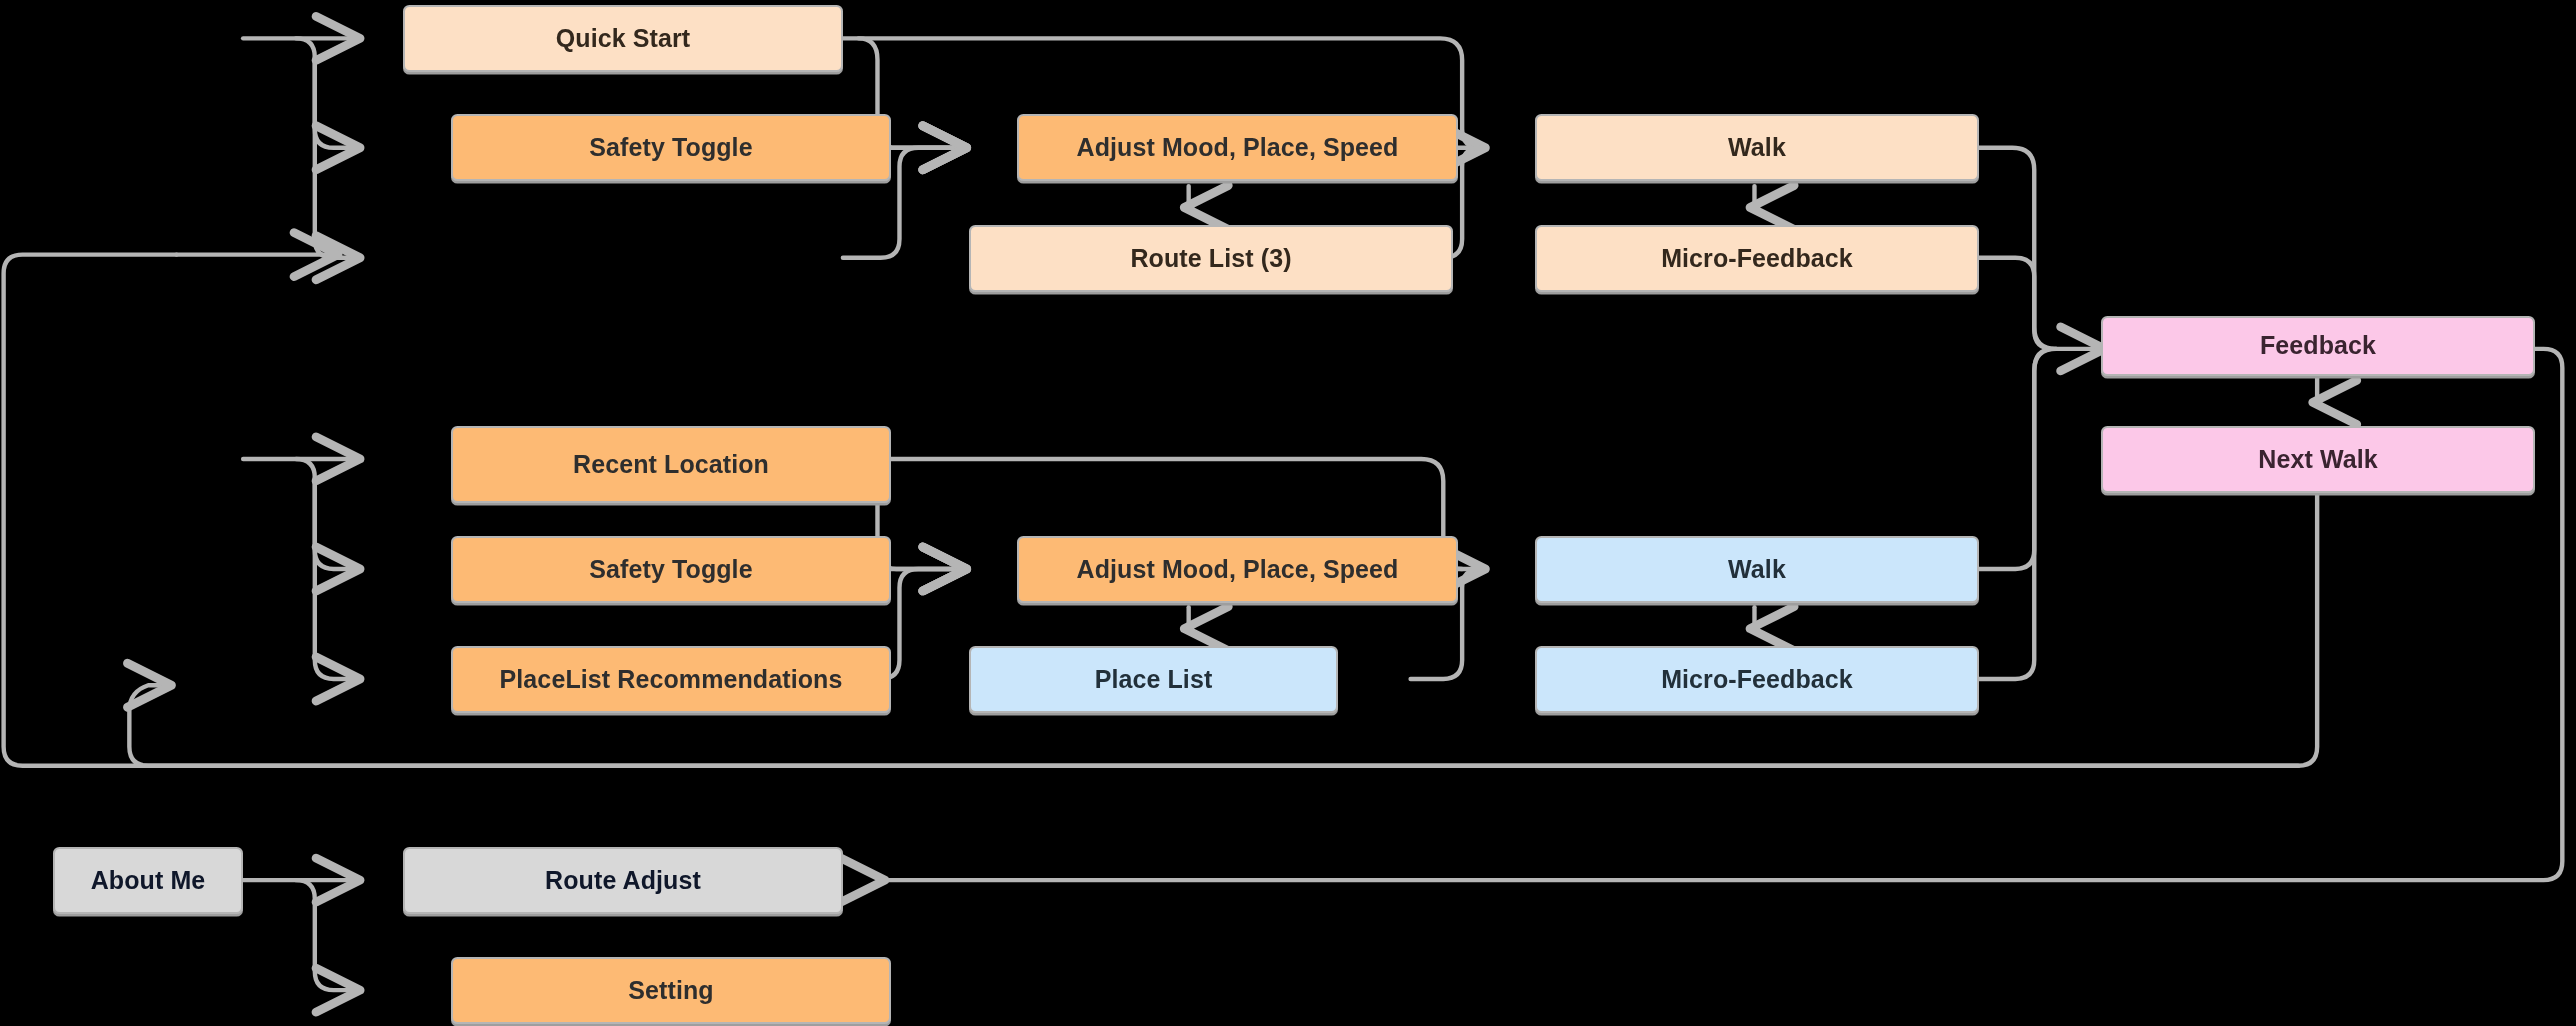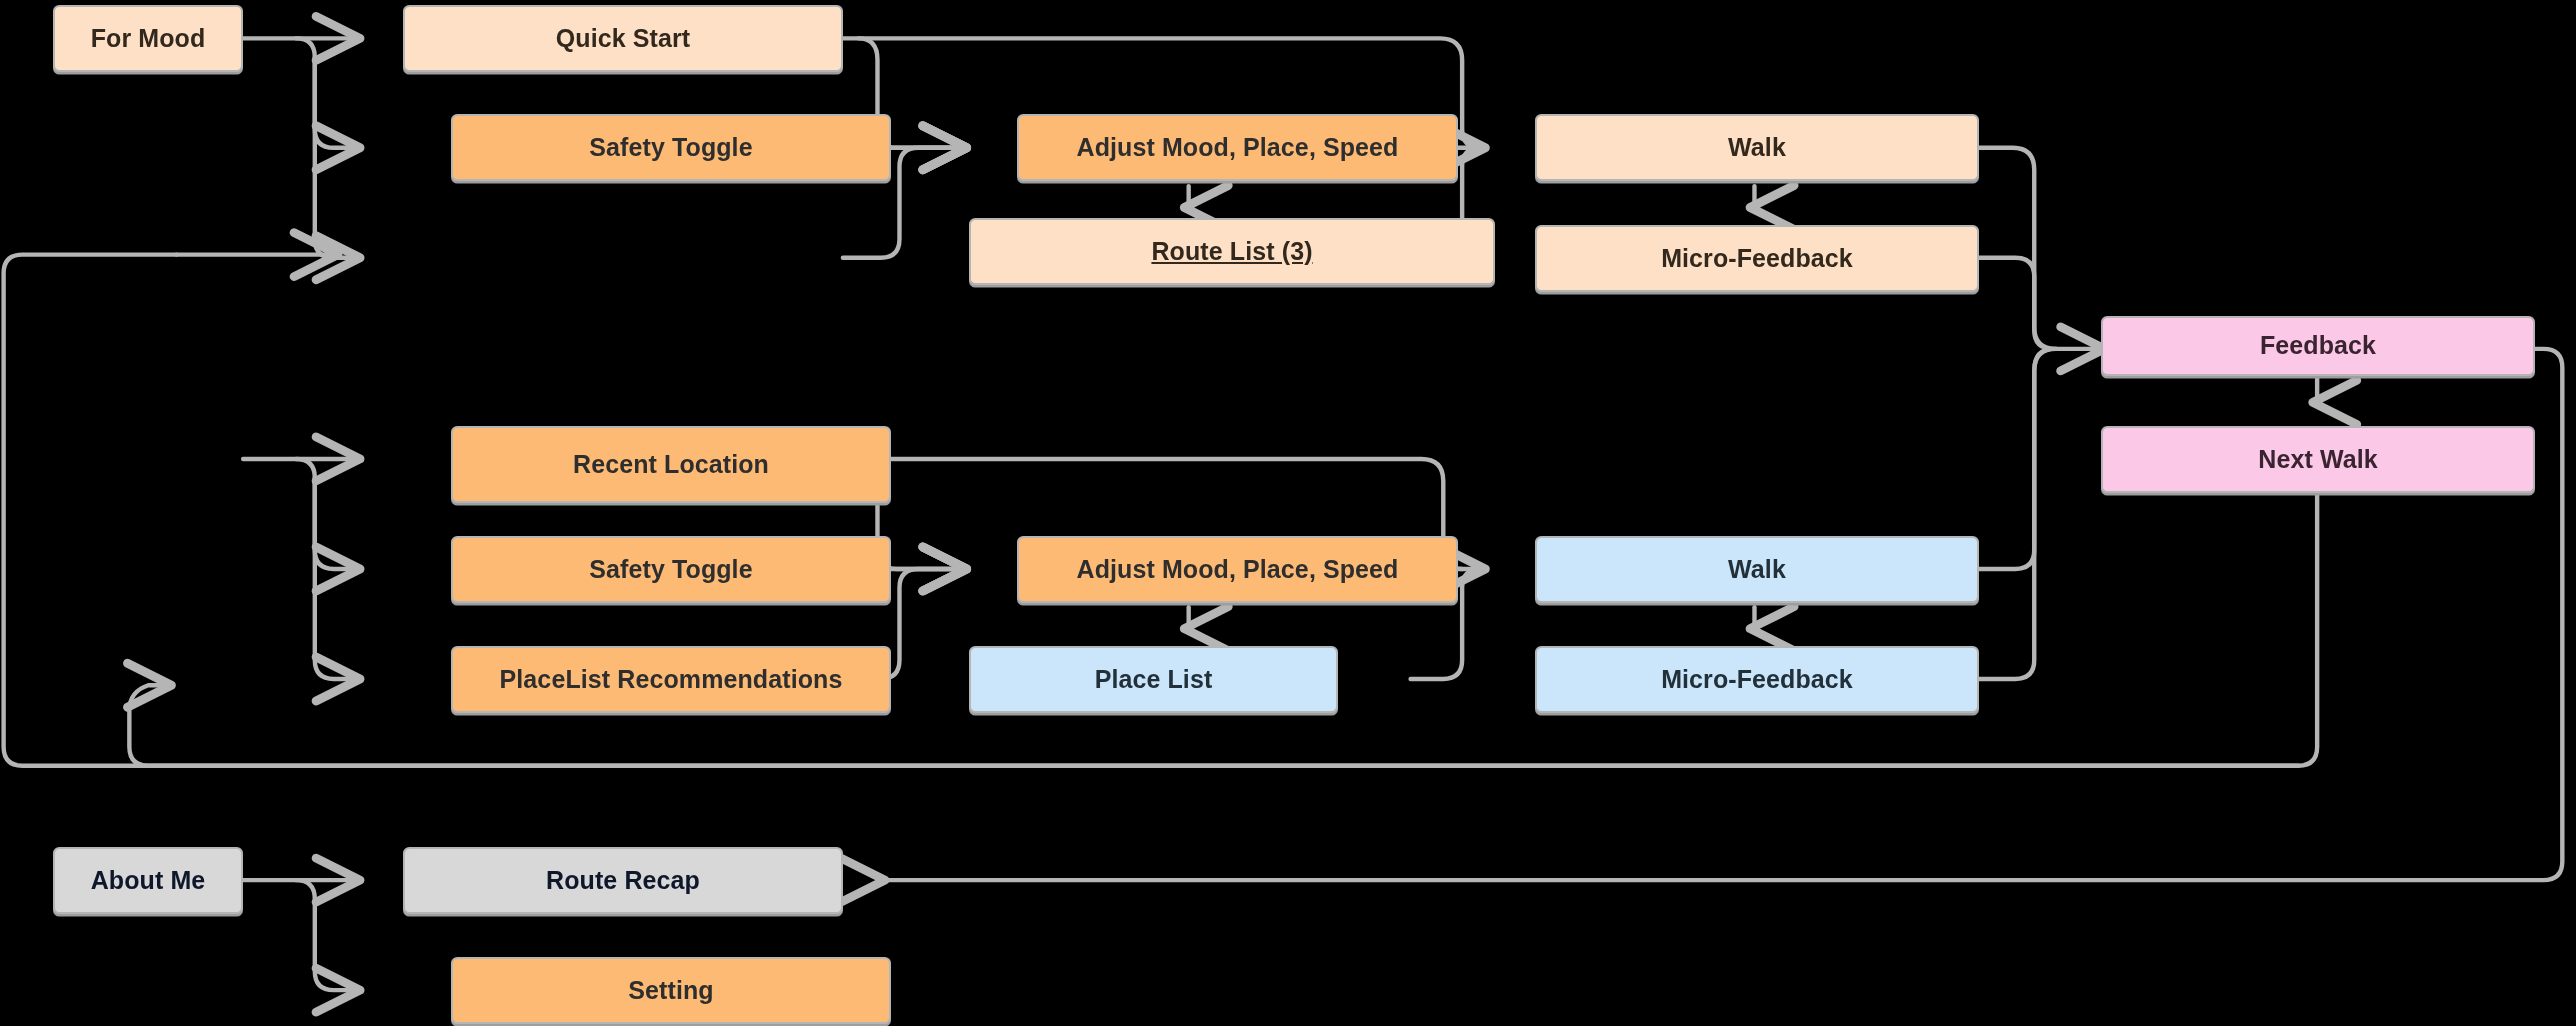--- a/index.html
+++ b/index.html
@@ -105,38 +105,35 @@
       <path d="M3685,764 V1188 Q3685,1218 3655,1218 H235 Q205,1218 205,1188 V1130
                Q205,1100 235,1090 H265" marker-end="url(#ar)"></path>
       <path d="M3655,1218 H35 Q5,1218 5,1188 V435 Q5,405 35,405 H280"></path>
       <path d="M280,405 H530" marker-end="url(#ar)"></path>
 
       <path d="M386,1400 H565" marker-end="url(#ar)"></path>
       <path d="M470,1400 Q500,1400 500,1430 V1545 Q500,1575 530,1575 H565" marker-end="url(#ar)"></path>
     </g>
   </svg>
 
-  <div class="node n-peach" style="left:53px;top:5px;width:190px;height:67px;">
-    <span>For Mood</span>
-  </div>
 
   <div class="node n-peach" style="left:403px;top:5px;width:440px;height:67px;">
     <span>Quick Start</span>
   </div>
 
   <div class="node n-white" style="left:403px;top:114px;width:440px;height:67px;">
     <span>Safety Toggle</span>
   </div>
 
 
   <div class="node n-white" style="left:969px;top:114px;width:441px;height:67px;">
     <span>Adjust Mood, Place, Speed</span>
   </div>
 
-  <div class="node n-peach" style="left:969px;top:218px;width:526px;height:67px;text-decoration:underline;">
+  <div class="node n-peach" style="left:969px;top:225px;width:484px;height:67px;">
     <span>Route List (3)</span>
   </div>
 
   <div class="node n-peach" style="left:1535px;top:114px;width:444px;height:67px;">
     <span>Walk</span>
   </div>
 
   <div class="node n-peach" style="left:1535px;top:225px;width:444px;height:67px;">
     <span>Micro-Feedback</span>
   </div>
@@ -176,21 +173,21 @@
 
   <div class="node n-pink" style="left:2101px;top:426px;width:434px;height:67px;">
     <span>Next Walk</span>
   </div>
 
   <div class="node n-gray" style="left:53px;top:847px;width:190px;height:67px;">
     <span>About Me</span>
   </div>
 
   <div class="node n-gray" style="left:403px;top:847px;width:440px;height:67px;">
-    <span>Route Recap</span>
+    <span>Route Adjust</span>
   </div>
 
   <div class="node n-white" style="left:403px;top:957px;width:440px;height:67px;">
     <span>Setting</span>
   </div>
 
 </div>
 
 
 </body></html>

